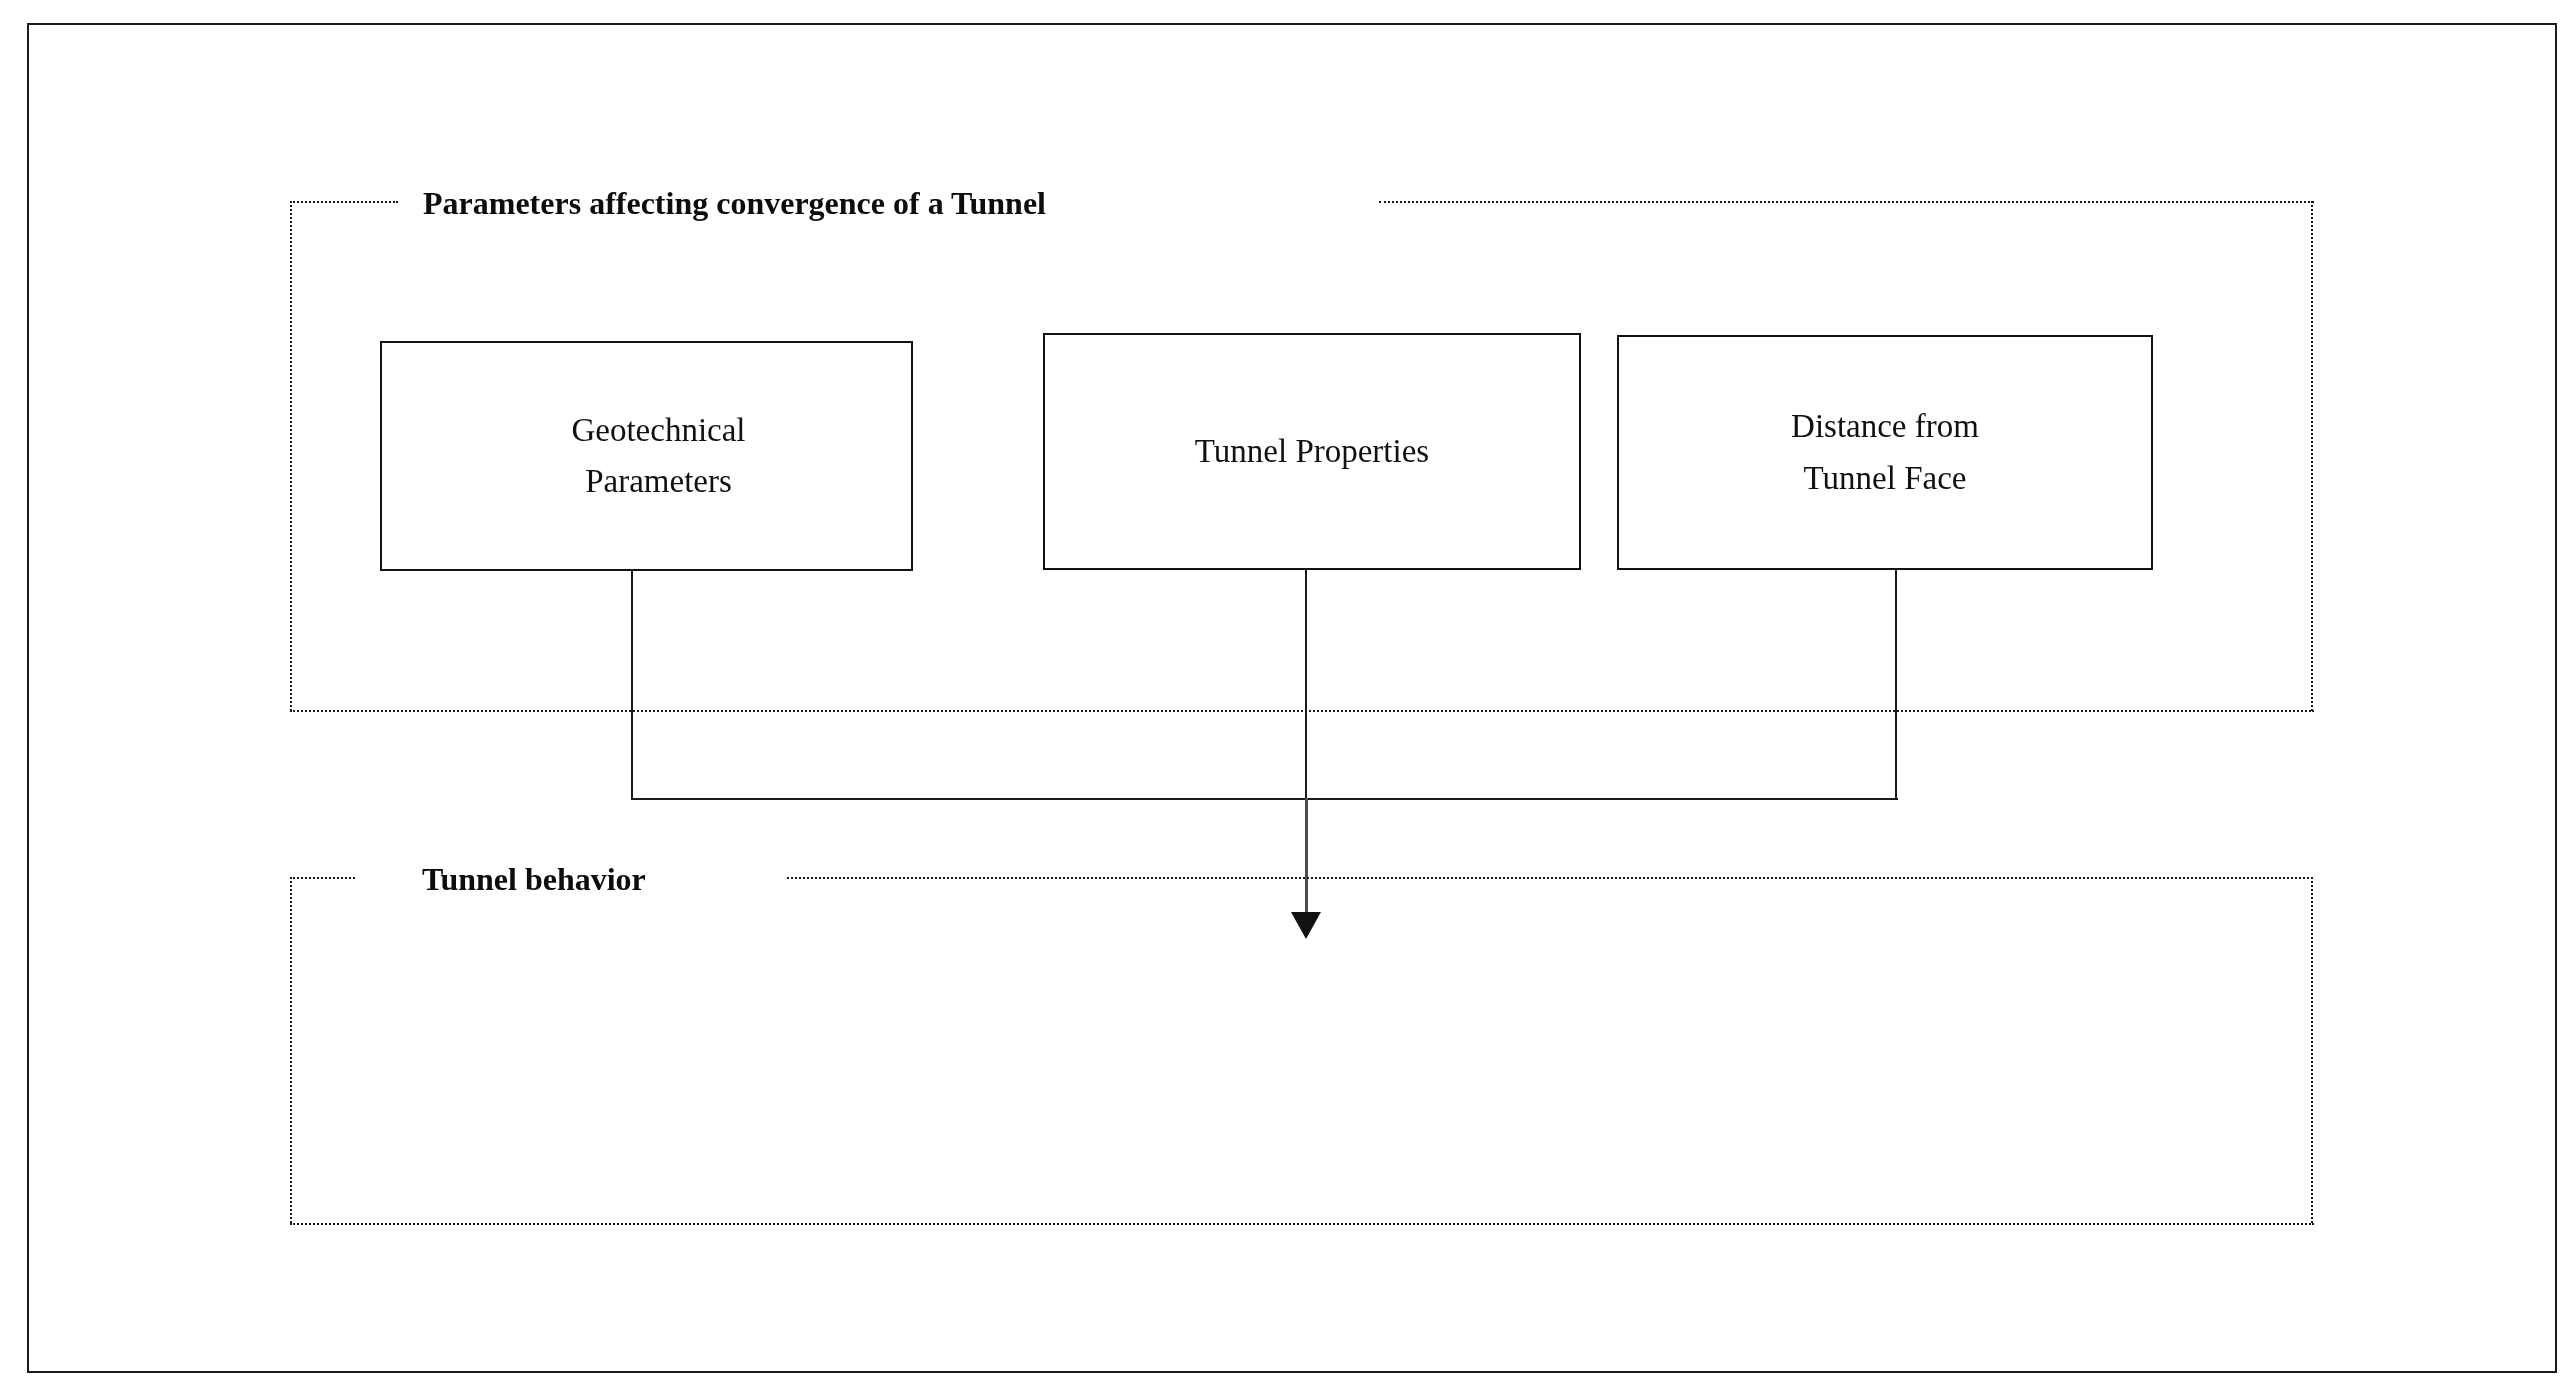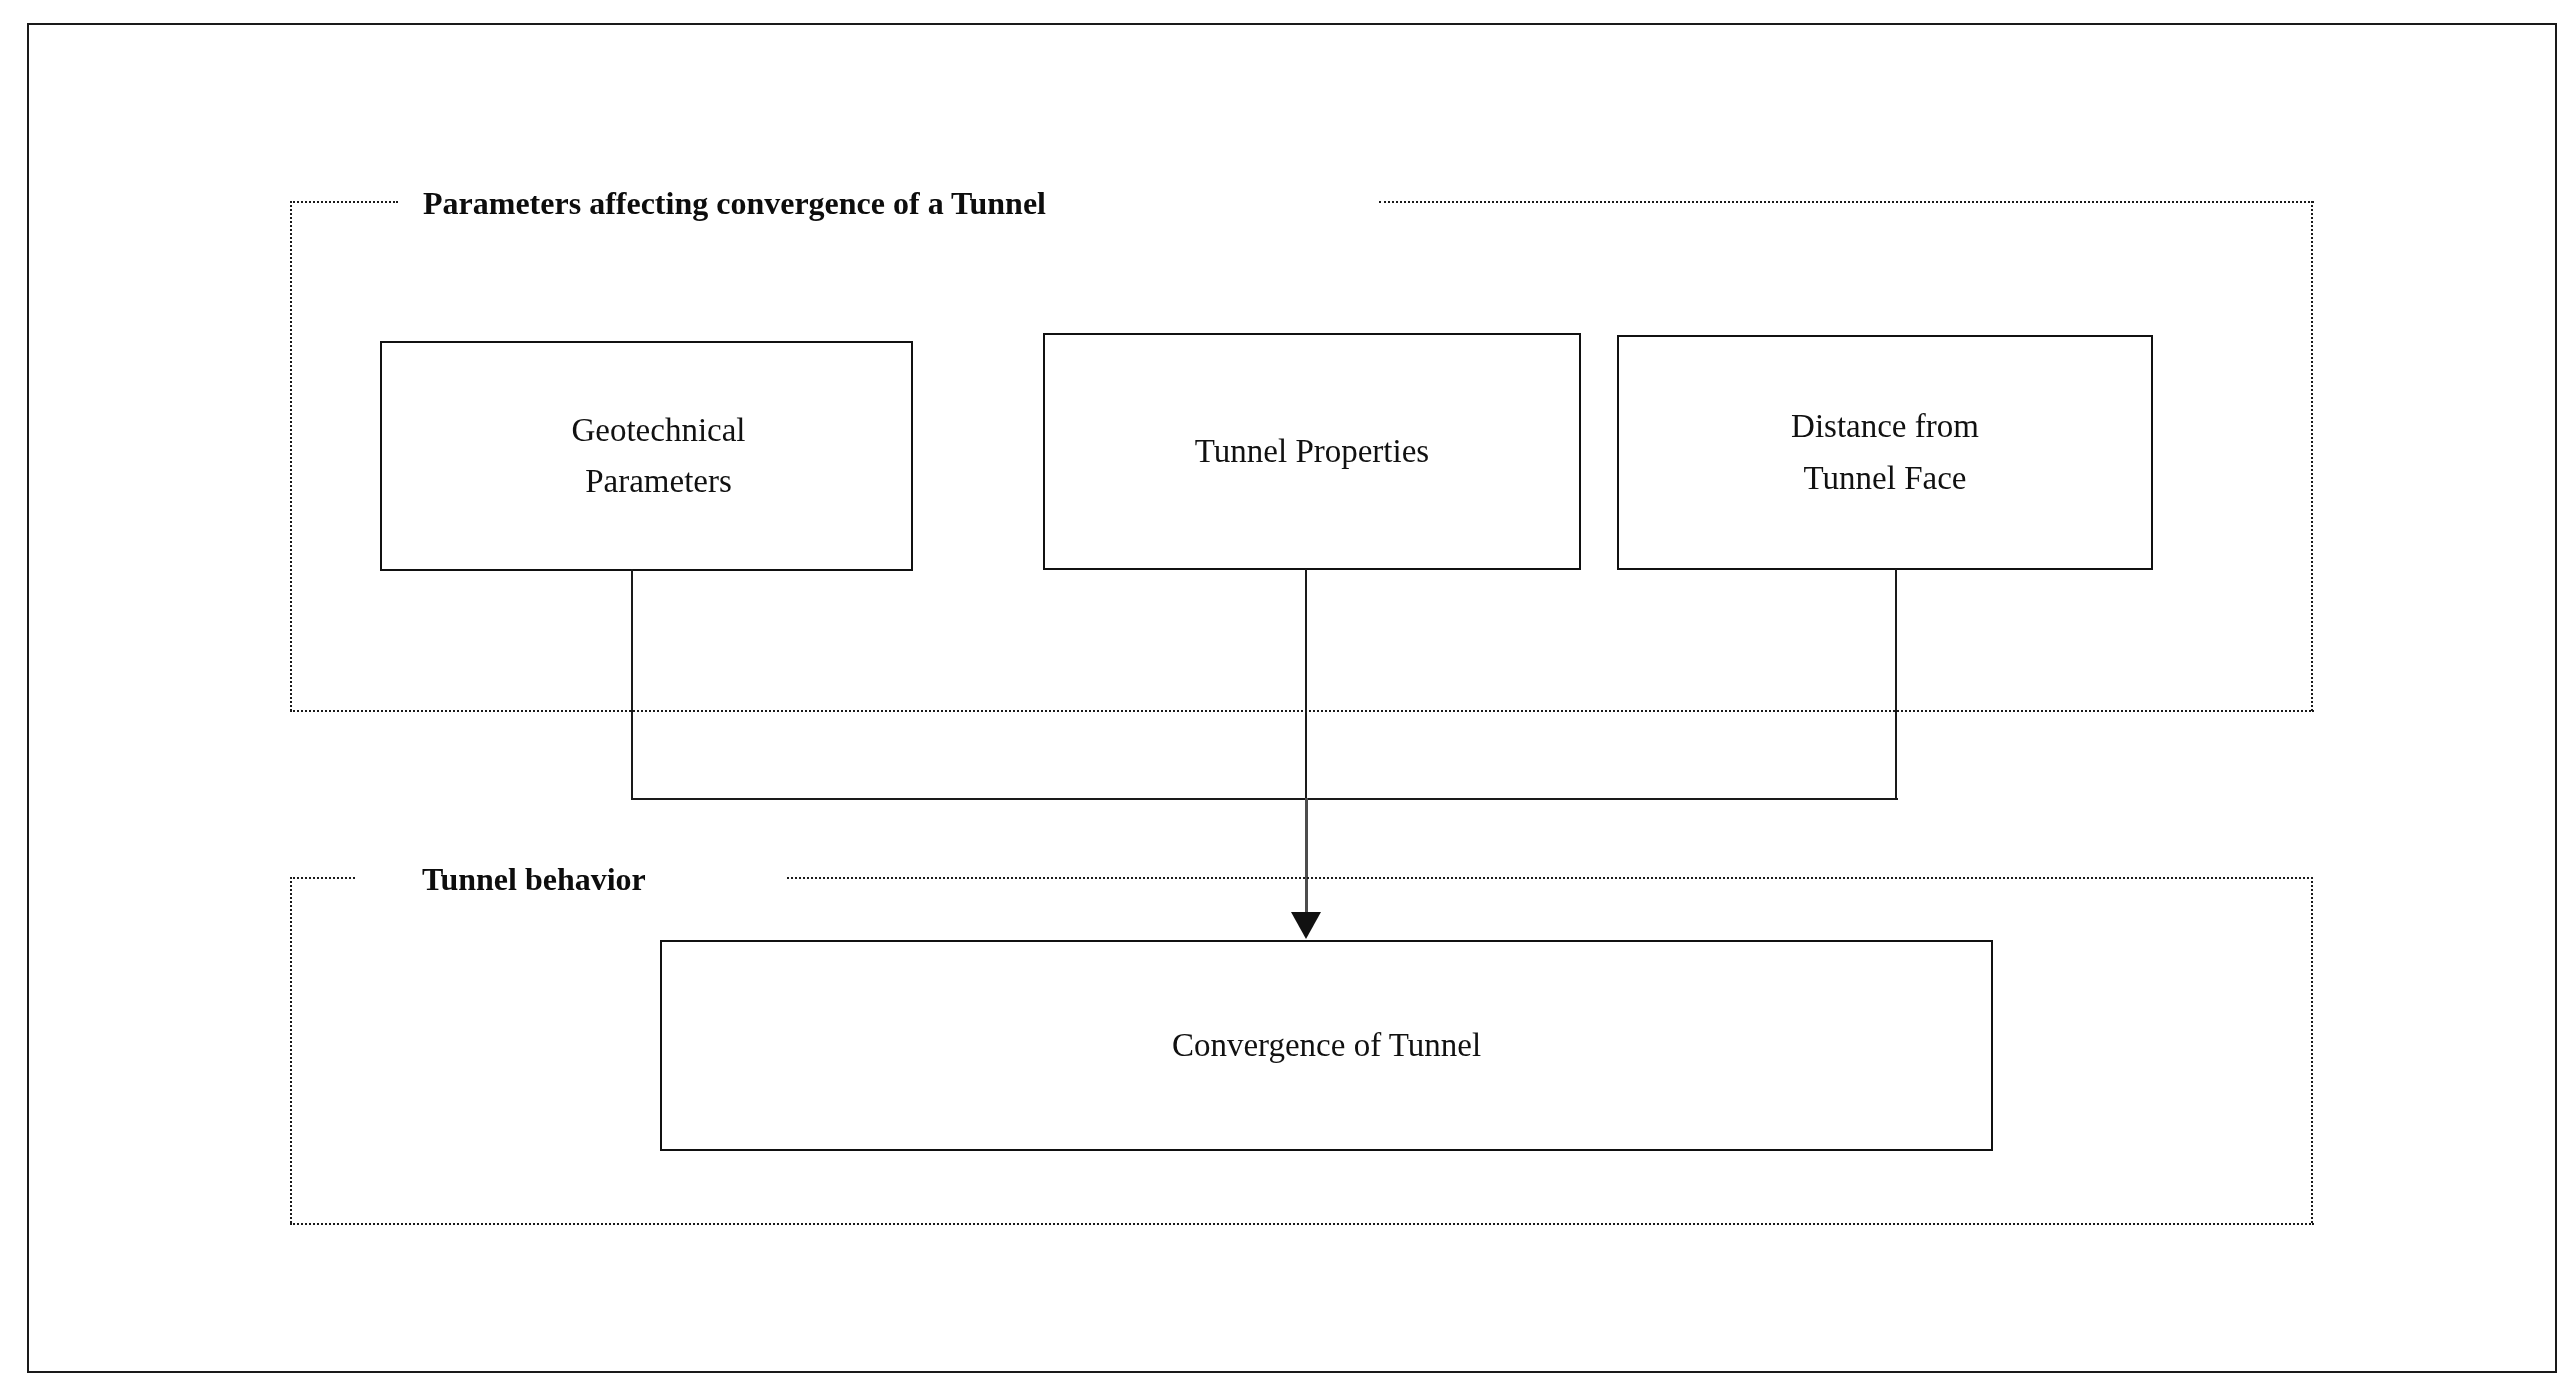--- a/index.html
+++ b/index.html
@@ -154,18 +154,15 @@
 
     <div class="panel-edge edge-v" style="left:290px; top:877px; height:346px;"></div>
 
     <div class="panel-edge edge-v" style="left:2311px; top:877px; height:346px;"></div>
 
     <div class="panel-edge edge-h" style="left:290px; top:1223px; width:2024px;"></div>
   </div>
 
   <div class="group-title" style="left:422px; top:863px;">Tunnel behavior</div>
 
-  <div class="node-box" style="left:660px; top:940px; width:1333px; height:211px;">
-    <span class="node-line">Convergence of Tunnel</span>
-  </div>
 
 </div>
 
 
 </body></html>

